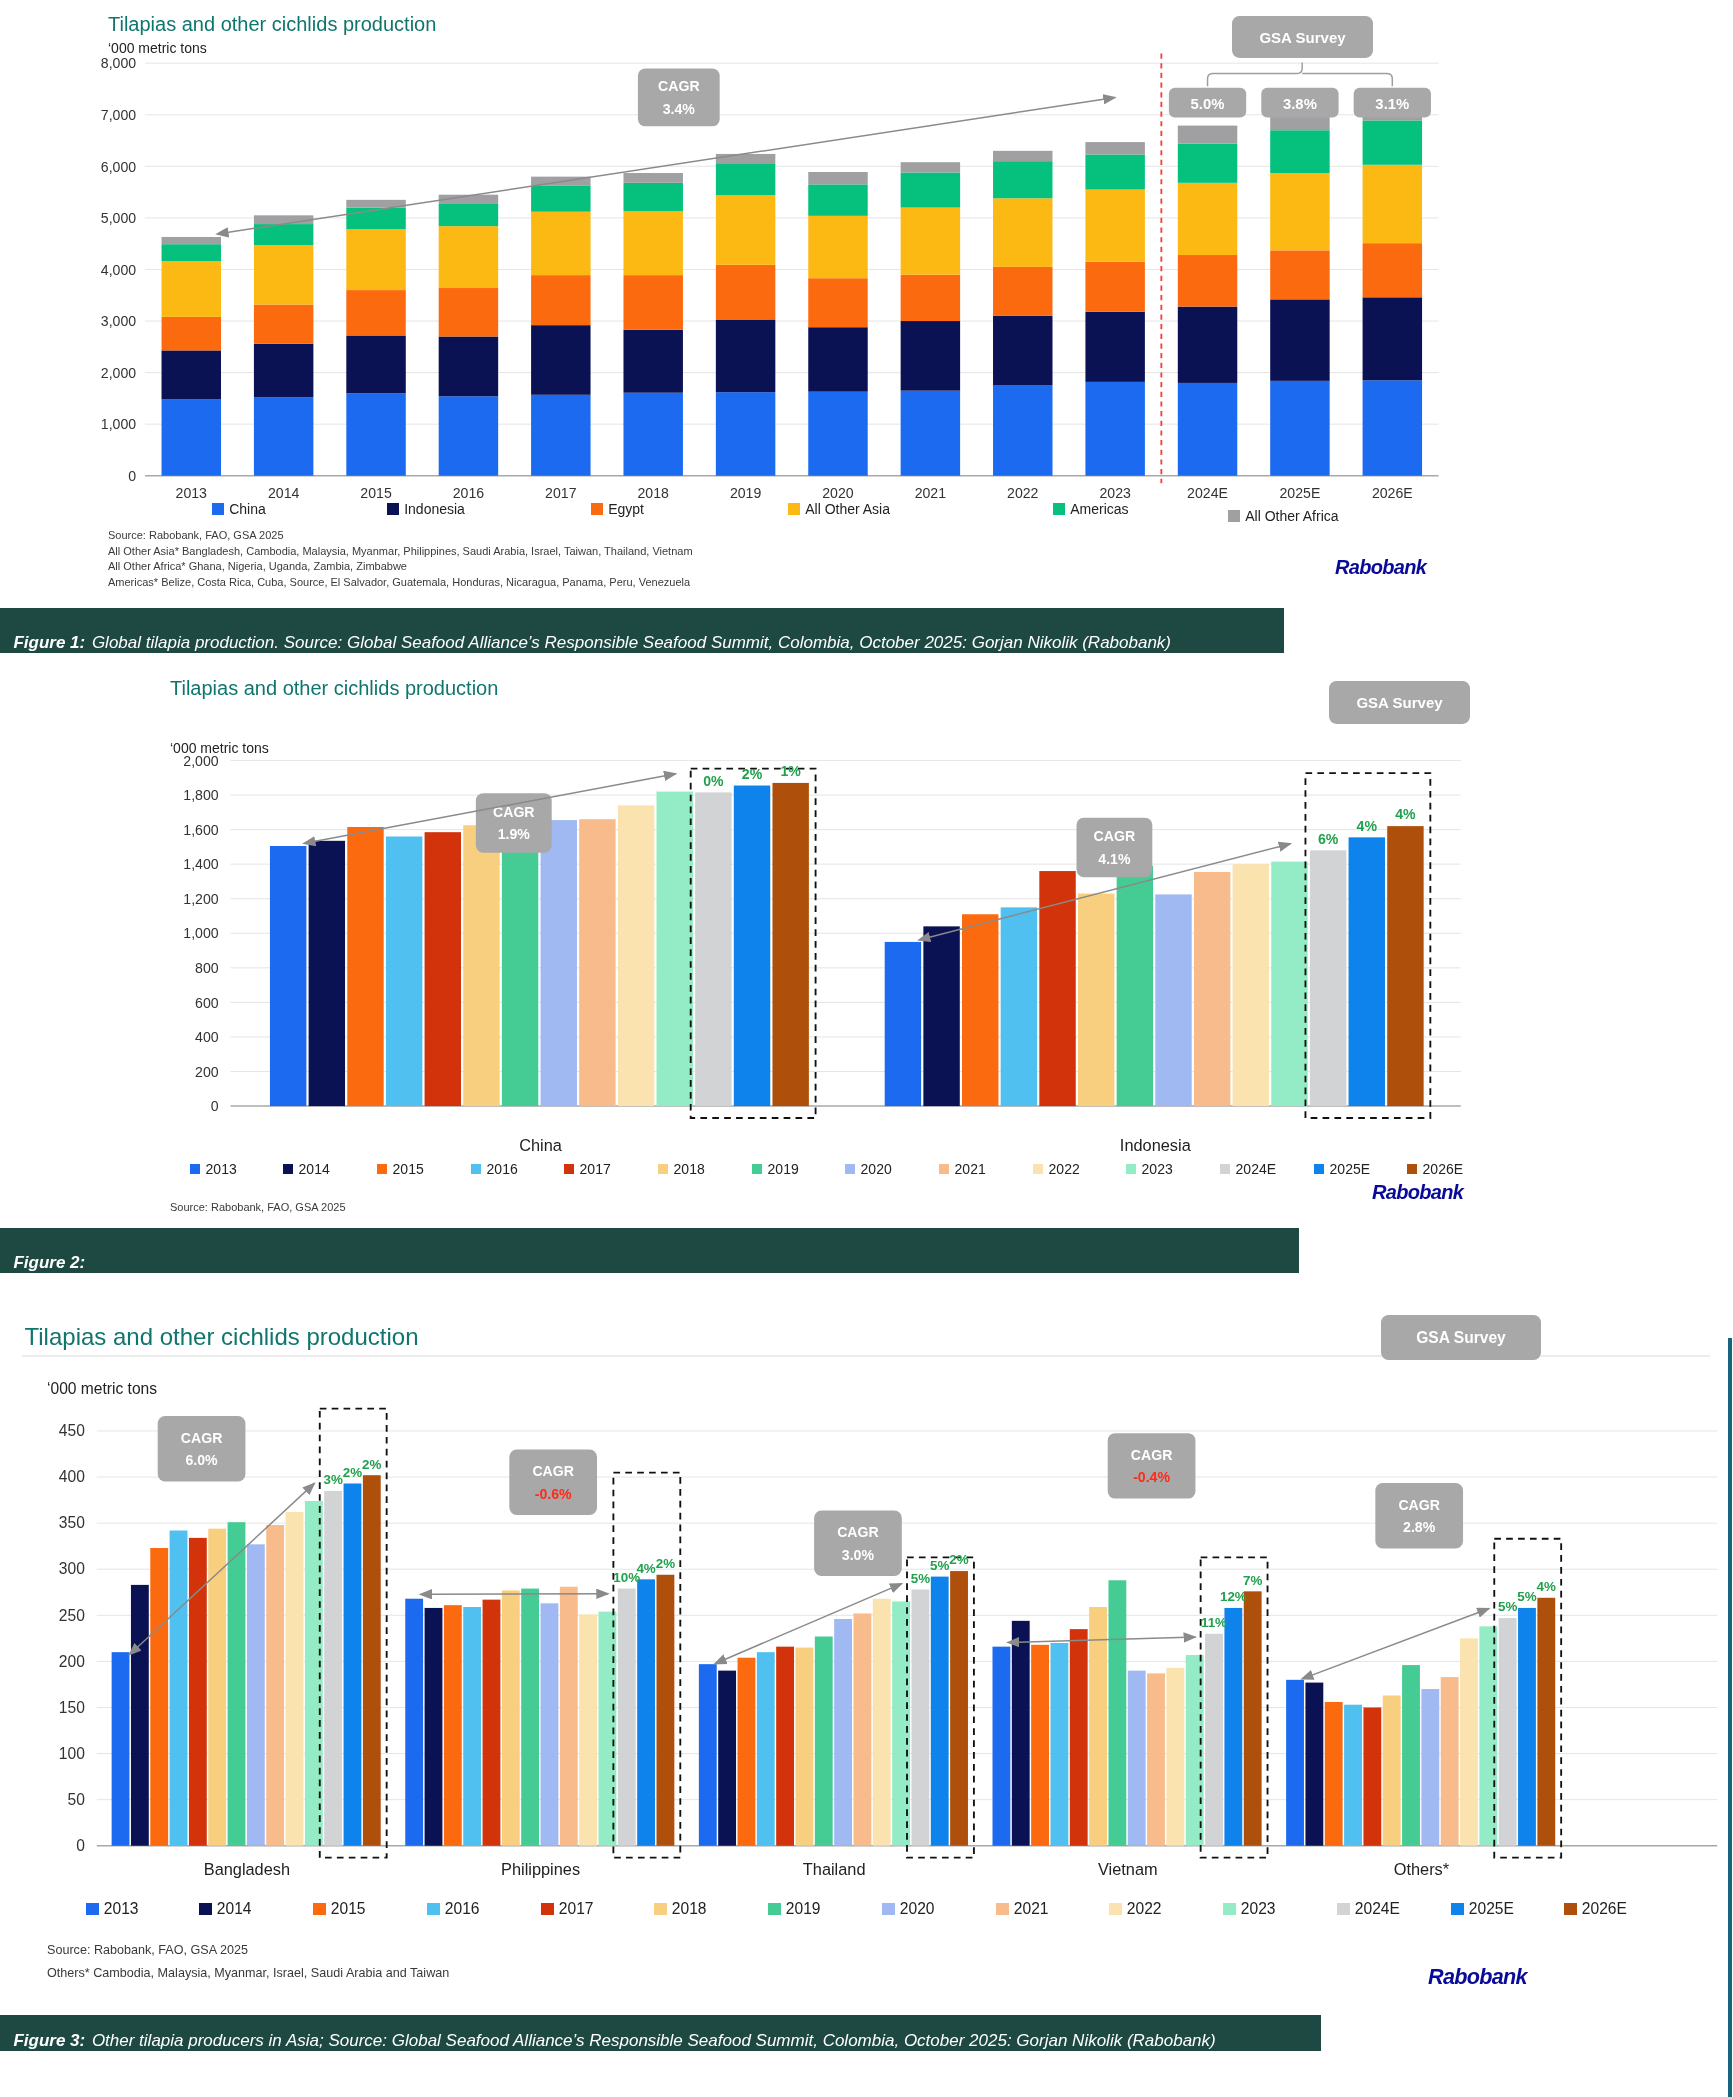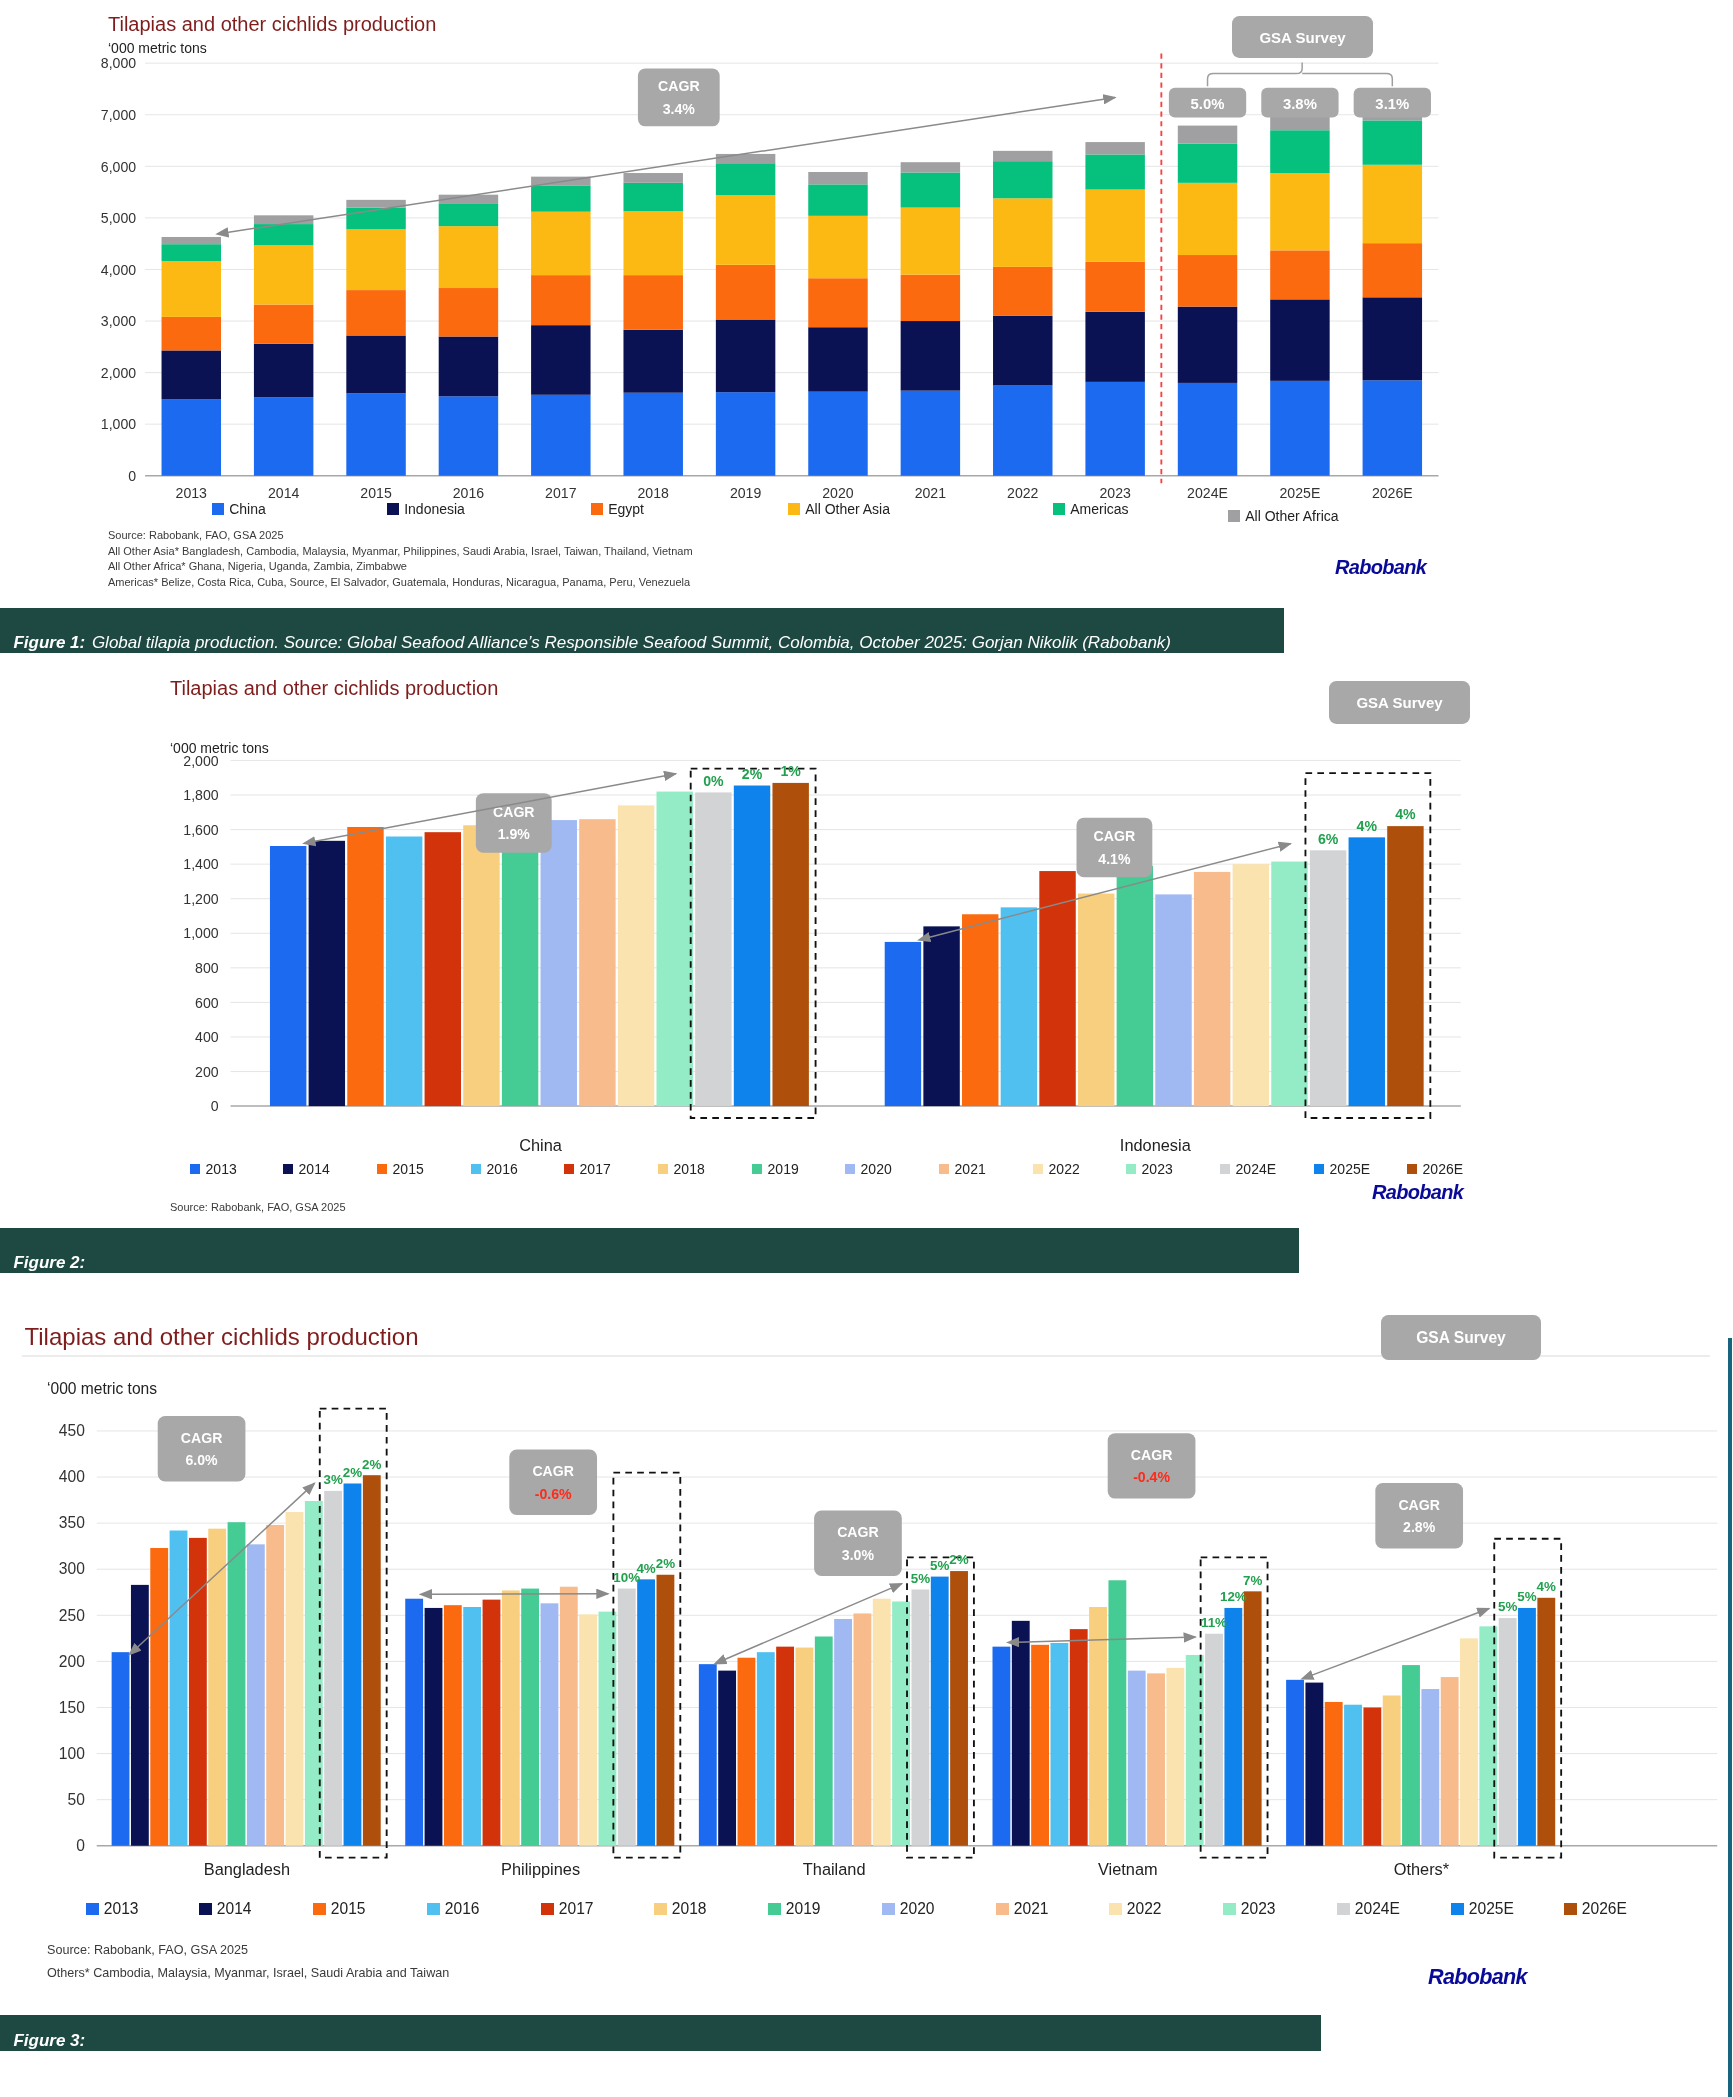--- a/index.html
+++ b/index.html
@@ -1,18 +1,18 @@
 <!DOCTYPE html>
 <html style="font-size:12px"><head>
 <meta charset="utf-8">
 <style>
   html,body{margin:0;padding:0;}
   body{width:1733px;height:2097px;position:relative;background:#fff;
        font-family:"Liberation Sans", sans-serif;overflow:hidden;}
-  .fig-title{position:absolute;color:#7f1d1d;white-space:nowrap;}
+  .fig-title{position:absolute;color:#0f766e;white-space:nowrap;}
   .t1{left:108px;top:13.4px;font-size:20px;}
   .t2{left:170px;top:677px;font-size:20px;}
   .t3{left:24.5px;top:1323px;font-size:24px;}
   .units{position:absolute;color:#222;}
   .u1{left:108px;top:40px;font-size:14px;}
   .u2{left:170px;top:740px;font-size:14px;}
   .u3{left:47px;top:1380px;font-size:15.6px;}
   .gsa{position:absolute;background:#a8a8a8;color:#fff;border-radius:7.4px;
        display:flex;align-items:center;justify-content:center;font-weight:600;}
   .g1{left:1232px;top:16.4px;width:141px;height:42px;font-size:15px;}
@@ -521,18 +521,19 @@
         <span class="legend-item" style="left: 1451px; top: 1900px; font-size: 15.6px;"><i style="width: 12.6px; height: 12.6px; background: rgb(15, 131, 236);"></i>2025E</span>
         <span class="legend-item" style="left: 1564px; top: 1900px; font-size: 15.6px;"><i style="width: 12.6px; height: 12.6px; background: rgb(174, 80, 12);"></i>2026E</span>
       </div>
     <div class="source s3" id="src3">
         <div>Source: Rabobank, FAO, GSA 2025</div>
         <div>Others* Cambodia, Malaysia, Myanmar, Israel, Saudi Arabia and Taiwan</div>
       </div>
     <div class="logo lg3">Rabobank</div>
     <div class="caption cap3">
       <b>Figure 3:</b>
+      <span>Other tilapia producers in Asia; Source: Global Seafood Alliance’s Responsible Seafood Summit, Colombia, October 2025: Gorjan Nikolik (Rabobank)</span>
     </div>
   </section>
 
   <div class="right-rule"></div>
 </div>
 
 
 </body></html>

